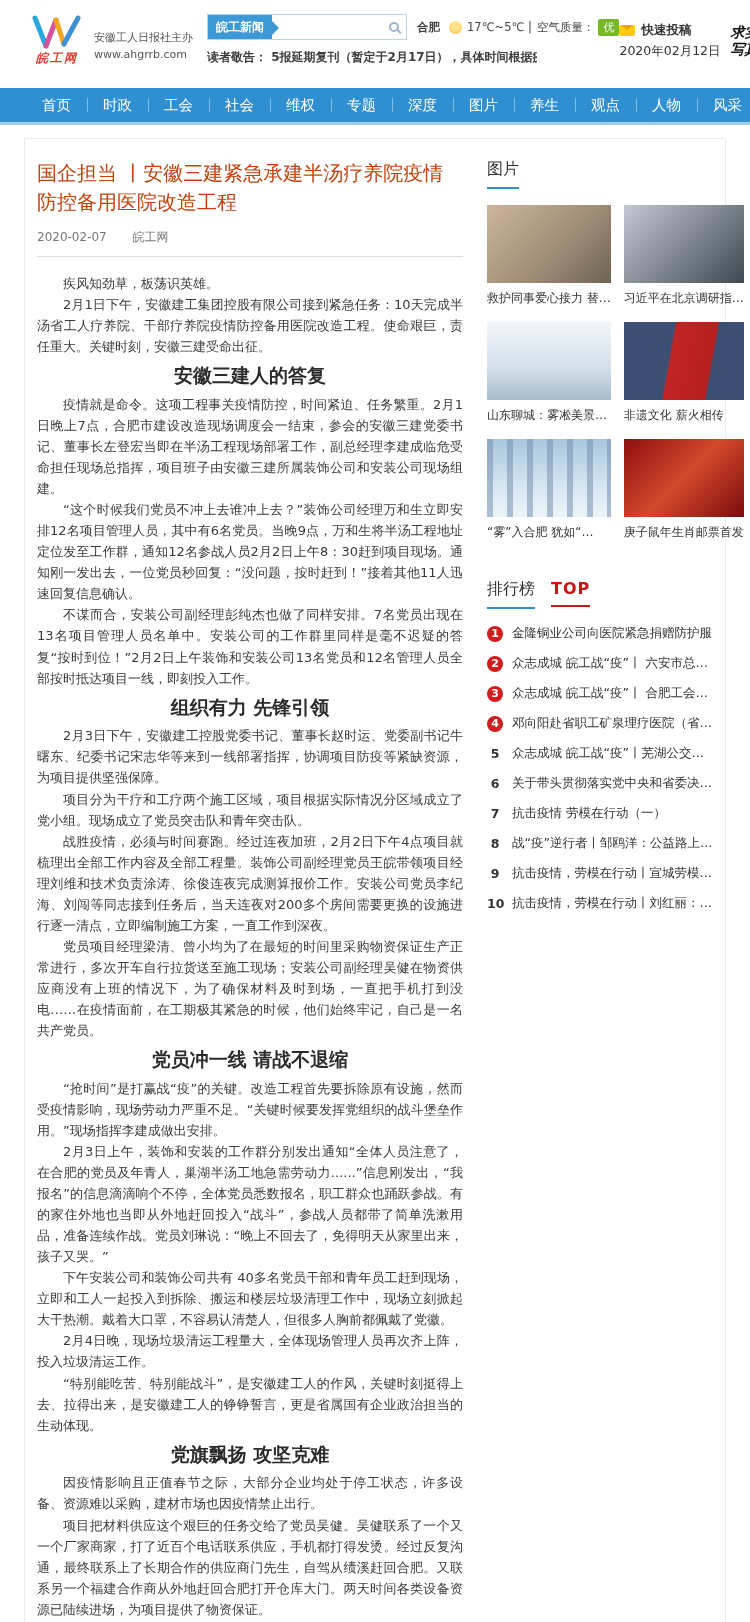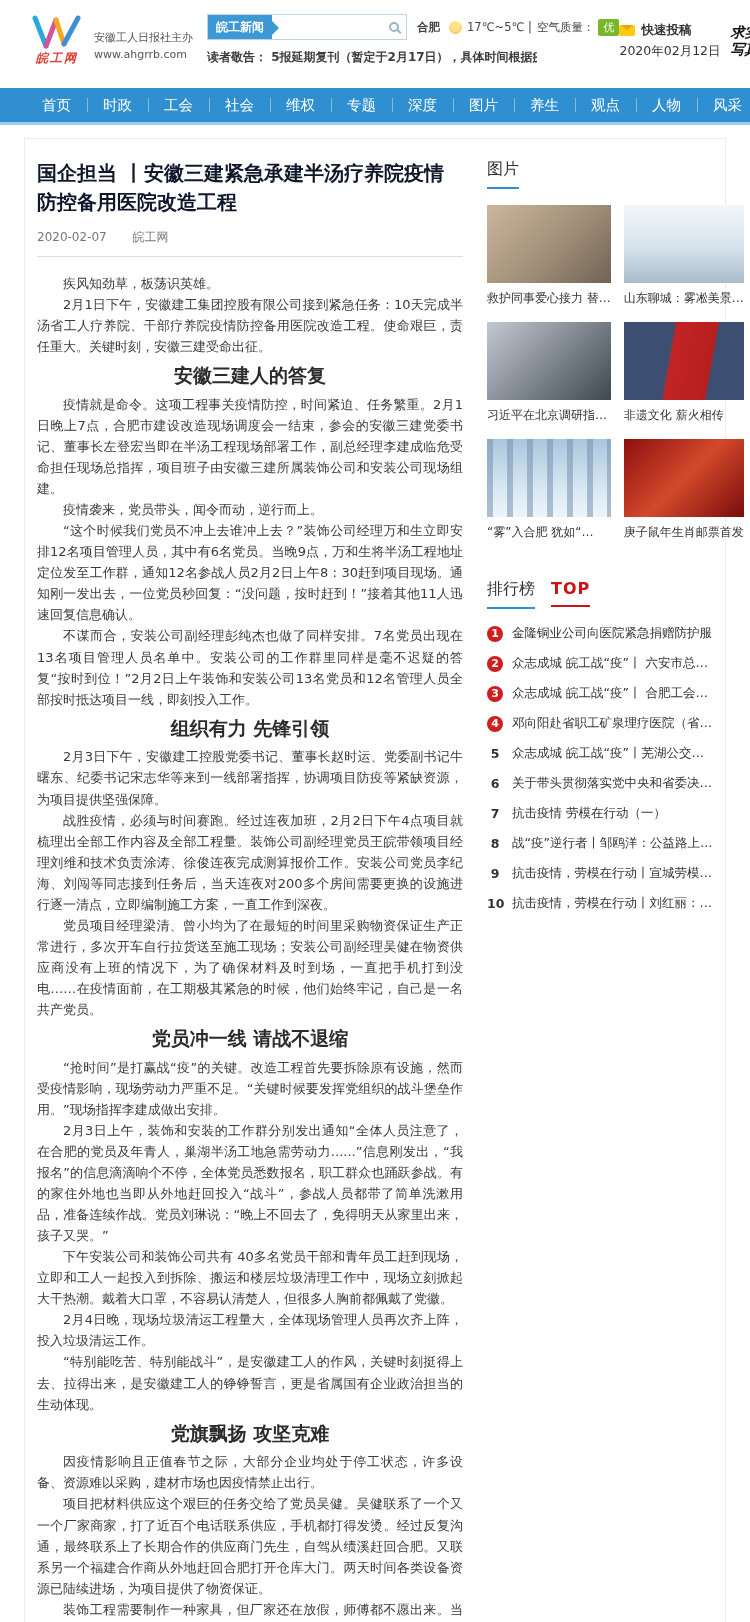--- a/index.html
+++ b/index.html
@@ -35,21 +35,21 @@
   .env:after { content:""; position: absolute; left: 2px; top: 0; border-left: 6px solid transparent; border-right: 6px solid transparent; border-top: 5px solid #e8a500; }
   .hdr-date { font-size: 12.5px; color: #333; margin-top: 4px; }
   .slogan { width: 2.1em; font-family: "DejaVu Serif", "Liberation Serif", serif; font-style: italic; font-weight: bold; font-size: 14px; line-height: 1.25; color: #111; word-break: break-all; }
   
   .nav { background: #2f8fd0; border-bottom: 3px solid #9fcbe8; height: 37px; display: flex; align-items: center; padding: 7px 26px; }
   .nav-item { color: #fff; font-size: 14.5px; padding: 0 16px; line-height: 34px; cursor: pointer; position: relative; white-space: nowrap; }
   .nav-item + .nav-item:before { content:""; position: absolute; left: 0; top: 10px; height: 14px; width: 1px; background: rgba(255,255,255,.4); }
   
   .content { margin: 13px 24px 0; border: 1px solid #ededed; display: flex; padding: 20px 12px 26px 12px; }
   .article { width: 450px; }
-  .art-title { font-size: 20px; font-weight: bold; color: #0f172a; line-height: 1.45; }
+  .art-title { font-size: 20px; font-weight: normal; color: #c2410c; line-height: 1.45; }
   .art-meta { font-size: 12px; color: #777; margin: 12px 0 10px; }
   .art-meta span { margin-right: 22px; }
   .art-divider { border-bottom: 1px solid #ddd; margin-bottom: 16px; }
   .para { font-size: 13px; line-height: 1.62; color: #3a3a3a; text-indent: 2em; text-align: justify; }
   .sec-head { font-size: 19px; font-weight: bold; text-align: center; color: #2b2b2b; margin: 3px 0; line-height: 1.62; }
   
   .sidebar { width: 226px; margin-left: 24px; }
   .sb-head { font-size: 16px; color: #333; margin-bottom: 16px; }
   .sb-head .hl { display: inline-block; padding-bottom: 7px; border-bottom: 2px solid #2f8fd0; }
   .sb-head .top { color: #c91414; font-weight: bold; margin-left: 16px; display: inline-block; padding-bottom: 7px; border-bottom: 2px solid #c91414; letter-spacing: 1px; }
@@ -142,25 +142,25 @@
     <div class="art-meta">
       <span>2020-02-07</span>
       <span>皖工网</span>
     </div>
     <div class="art-divider"></div>
     <div id="article-body">
         <p class="para">疾风知劲草，板荡识英雄。</p>
         <p class="para">2月1日下午，安徽建工集团控股有限公司接到紧急任务：10天完成半汤省工人疗养院、干部疗养院疫情防控备用医院改造工程。使命艰巨，责任重大。关键时刻，安徽三建受命出征。</p>
         <h3 class="sec-head">安徽三建人的答复</h3>
         <p class="para">疫情就是命令。这项工程事关疫情防控，时间紧迫、任务繁重。2月1日晚上7点，合肥市建设改造现场调度会一结束，参会的安徽三建党委书记、董事长左登宏当即在半汤工程现场部署工作，副总经理李建成临危受命担任现场总指挥，项目班子由安徽三建所属装饰公司和安装公司现场组建。</p>
-        <p class="para">疫情袭来，党员带头，闻令而动，逆行而上。</p>
         <p class="para">“这个时候我们党员不冲上去谁冲上去？”装饰公司经理万和生立即安排12名项目管理人员，其中有6名党员。当晚9点，万和生将半汤工程地址定位发至工作群，通知12名参战人员2月2日上午8：30赶到项目现场。通知刚一发出去，一位党员秒回复：“没问题，按时赶到！”接着其他11人迅速回复信息确认。</p>
         <p class="para">不谋而合，安装公司副经理彭纯杰也做了同样安排。7名党员出现在13名项目管理人员名单中。安装公司的工作群里同样是毫不迟疑的答复“按时到位！”2月2日上午装饰和安装公司13名党员和12名管理人员全部按时抵达项目一线，即刻投入工作。</p>
         <h3 class="sec-head">组织有力  先锋引领</h3>
         <p class="para">2月3日下午，安徽建工控股党委书记、董事长赵时运、党委副书记牛曙东、纪委书记宋志华等来到一线部署指挥，协调项目防疫等紧缺资源，为项目提供坚强保障。</p>
+        <p class="para">项目分为干疗和工疗两个施工区域，项目根据实际情况分区域成立了党小组。现场成立了党员突击队和青年突击队。</p>
         <p class="para">战胜疫情，必须与时间赛跑。经过连夜加班，2月2日下午4点项目就梳理出全部工作内容及全部工程量。装饰公司副经理党员王皖带领项目经理刘维和技术负责涂涛、徐俊连夜完成测算报价工作。安装公司党员李纪海、刘闯等同志接到任务后，当天连夜对200多个房间需要更换的设施进行逐一清点，立即编制施工方案，一直工作到深夜。</p>
         <p class="para">党员项目经理梁清、曾小均为了在最短的时间里采购物资保证生产正常进行，多次开车自行拉货送至施工现场；安装公司副经理吴健在物资供应商没有上班的情况下，为了确保材料及时到场，一直把手机打到没电……在疫情面前，在工期极其紧急的时候，他们始终牢记，自己是一名共产党员。</p>
         <h3 class="sec-head">党员冲一线  请战不退缩</h3>
         <p class="para">“抢时间”是打赢战“疫”的关键。改造工程首先要拆除原有设施，然而受疫情影响，现场劳动力严重不足。“关键时候要发挥党组织的战斗堡垒作用。”现场指挥李建成做出安排。</p>
         <p class="para">2月3日上午，装饰和安装的工作群分别发出通知“全体人员注意了，在合肥的党员及年青人，巢湖半汤工地急需劳动力......”信息刚发出，“我报名”的信息滴滴响个不停，全体党员悉数报名，职工群众也踊跃参战。有的家住外地也当即从外地赶回投入“战斗”，参战人员都带了简单洗漱用品，准备连续作战。党员刘琳说：“晚上不回去了，免得明天从家里出来，孩子又哭。”</p>
         <p class="para">下午安装公司和装饰公司共有 40多名党员干部和青年员工赶到现场，立即和工人一起投入到拆除、搬运和楼层垃圾清理工作中，现场立刻掀起大干热潮。戴着大口罩，不容易认清楚人，但很多人胸前都佩戴了党徽。</p>
         <p class="para">2月4日晚，现场垃圾清运工程量大，全体现场管理人员再次齐上阵，投入垃圾清运工作。</p>
         <p class="para">“特别能吃苦、特别能战斗”，是安徽建工人的作风，关键时刻挺得上去、拉得出来，是安徽建工人的铮铮誓言，更是省属国有企业政治担当的生动体现。</p>
         <h3 class="sec-head">党旗飘扬 攻坚克难</h3>
         <p class="para">因疫情影响且正值春节之际，大部分企业均处于停工状态，许多设备、资源难以采购，建材市场也因疫情禁止出行。</p>
@@ -173,26 +173,26 @@
   <div class="sidebar">
     <div class="sb-head">
       <span class="hl">图片</span>
     </div>
     <div class="photo-grid" id="photo-grid">
         <div>
           <div class="thumb ph-office"></div>
           <div class="caption">救护同事爱心接力 替…</div>
         </div>
         <div>
+          <div class="thumb ph-crowd"></div>
+          <div class="caption">习近平在北京调研指…</div>
+        </div>
+        <div>
           <div class="thumb ph-snow"></div>
           <div class="caption">山东聊城：雾凇美景…</div>
-        </div>
-        <div>
-          <div class="thumb ph-crowd"></div>
-          <div class="caption">习近平在北京调研指…</div>
         </div>
         <div>
           <div class="thumb ph-train"></div>
           <div class="caption">非遗文化 薪火相传</div>
         </div>
         <div>
           <div class="thumb ph-fog"></div>
           <div class="caption">“雾”入合肥 犹如“…</div>
         </div>
         <div>

